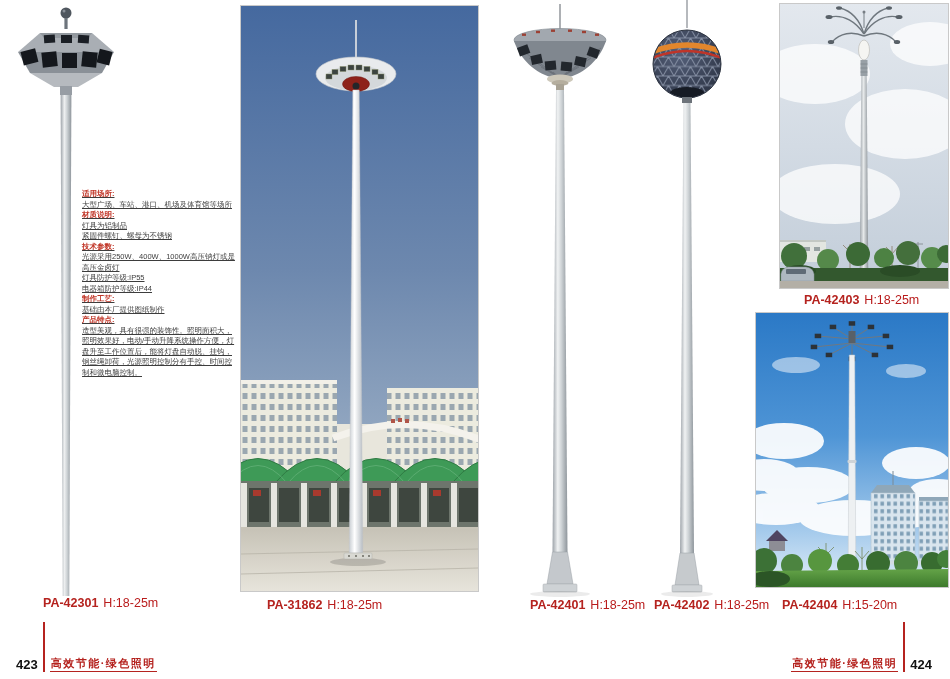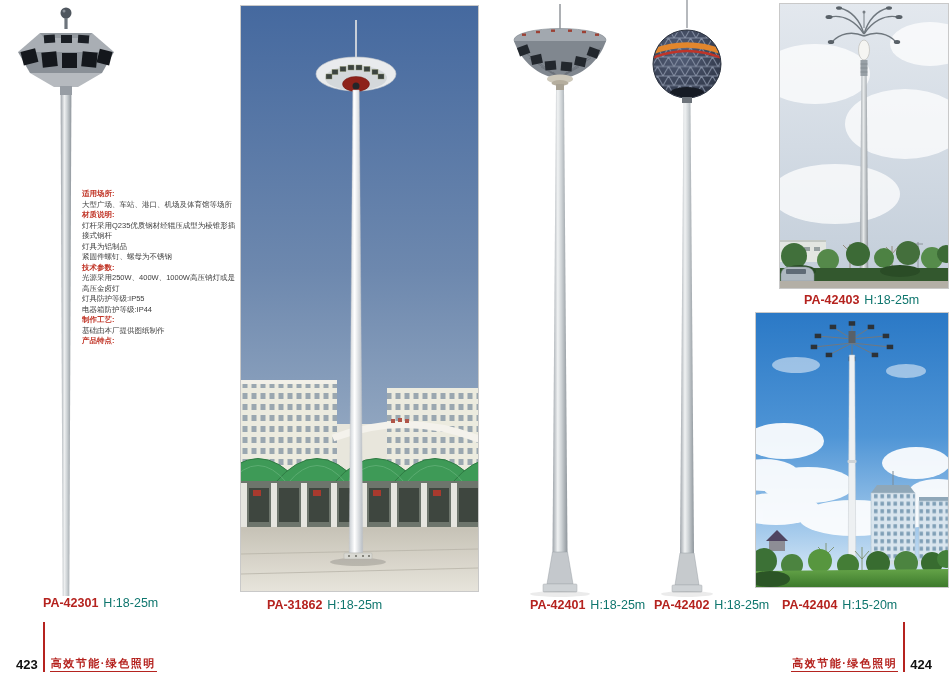--- a/index.html
+++ b/index.html
@@ -1,29 +1,29 @@
 <!DOCTYPE html>
 <html><head>
 <meta charset="utf-8">
 <style>
   html,body{margin:0;padding:0;background:#ffffff;}
   .page{position:relative;width:950px;height:679px;background:#fff;overflow:hidden;
         font-family:"Liberation Sans","DejaVu Sans",sans-serif;}
   .abs{position:absolute;}
   
   .specs{position:absolute;left:82px;top:189px;width:156px;font-size:7.5px;
-         line-height:10.5px;color:#3d3d3d;}
+         line-height:10.5px;color:#3d3d3d;text-decoration:underline;}
   .spec-h{color:#c13527;font-weight:bold;}
   
   .photo{position:absolute;border:1px solid #c9c9c9;overflow:hidden;background:#dfe4ea;}
   .photo svg{display:block;}
   
   .plabel{position:absolute;font-size:12.5px;white-space:nowrap;}
   .pcode{color:#b5231f;font-weight:bold;margin-right:5px;padding-left:23px;}
-  .pheight{color:#0f766e;}
+  .pheight{color:#b91c1c;}
   
   .footer{position:absolute;display:flex;align-items:flex-end;}
   .pagenum{font-size:13px;font-weight:bold;color:#111;line-height:14px;}
   .vline{width:2px;height:50px;background:#b5231f;margin:0 5px;}
   .slogan{font-size:11px;font-weight:bold;color:#b5231f;letter-spacing:1.5px;
           padding:2px 1px 3px 1px;border-bottom:1.5px solid #b5231f;line-height:9px;}
 </style>
 </head>
 <body>
 
@@ -54,30 +54,30 @@
     <rect x="98" y="50" width="13" height="14" fill="#14171c" transform="rotate(14 104 57)"></rect>
     <polygon points="30,73 102,73 78,87 54,87" fill="#b6babf"></polygon>
     <rect x="60" y="86" width="12" height="9" fill="#979da4"></rect>
     <polygon points="60.6,95 71.4,95 69.3,596 62.7,596" fill="url(#poleA)"></polygon>
   </svg>
 
   <div class="specs">
     <div class="spec-h">适用场所:</div>
     <div>大型广场、车站、港口、机场及体育馆等场所</div>
     <div class="spec-h">材质说明:</div>
-    <div>灯杆采用Q235优质钢材经辊压成型为棱锥形插接式钢杆</div>
     <div>灯具为铝制品</div>
     <div>紧固件螺钉、螺母为不锈钢</div>
     <div class="spec-h">技术参数:</div>
     <div>光源采用250W、400W、1000W高压钠灯或是高压金卤灯</div>
     <div>灯具防护等级:IP55</div>
     <div>电器箱防护等级:IP44</div>
     <div class="spec-h">制作工艺:</div>
     <div>基础由本厂提供图纸制作</div>
     <div class="spec-h">产品特点:</div>
+    <div>造型美观，具有很强的装饰性。照明面积大，照明效果好，电动/手动升降系统操作方便，灯盘升至工作位置后，能将灯盘自动脱、挂钩，钢丝绳卸荷，光源照明控制分有手控、时间控制和微电脑控制。</div>
   </div>
 
   <div class="photo" style="left:240px;top:5px;width:237px;height:585px">
     <svg width="237" height="585" viewBox="0 0 237 585">
       <defs>
         <linearGradient id="sky2" x1="0" y1="0" x2="0" y2="1">
           <stop offset="0" stop-color="#45699f"></stop>
             <stop offset="0.55" stop-color="#6d88ae"></stop>
           <stop offset="1" stop-color="#9db0c6"></stop>
         </linearGradient>

